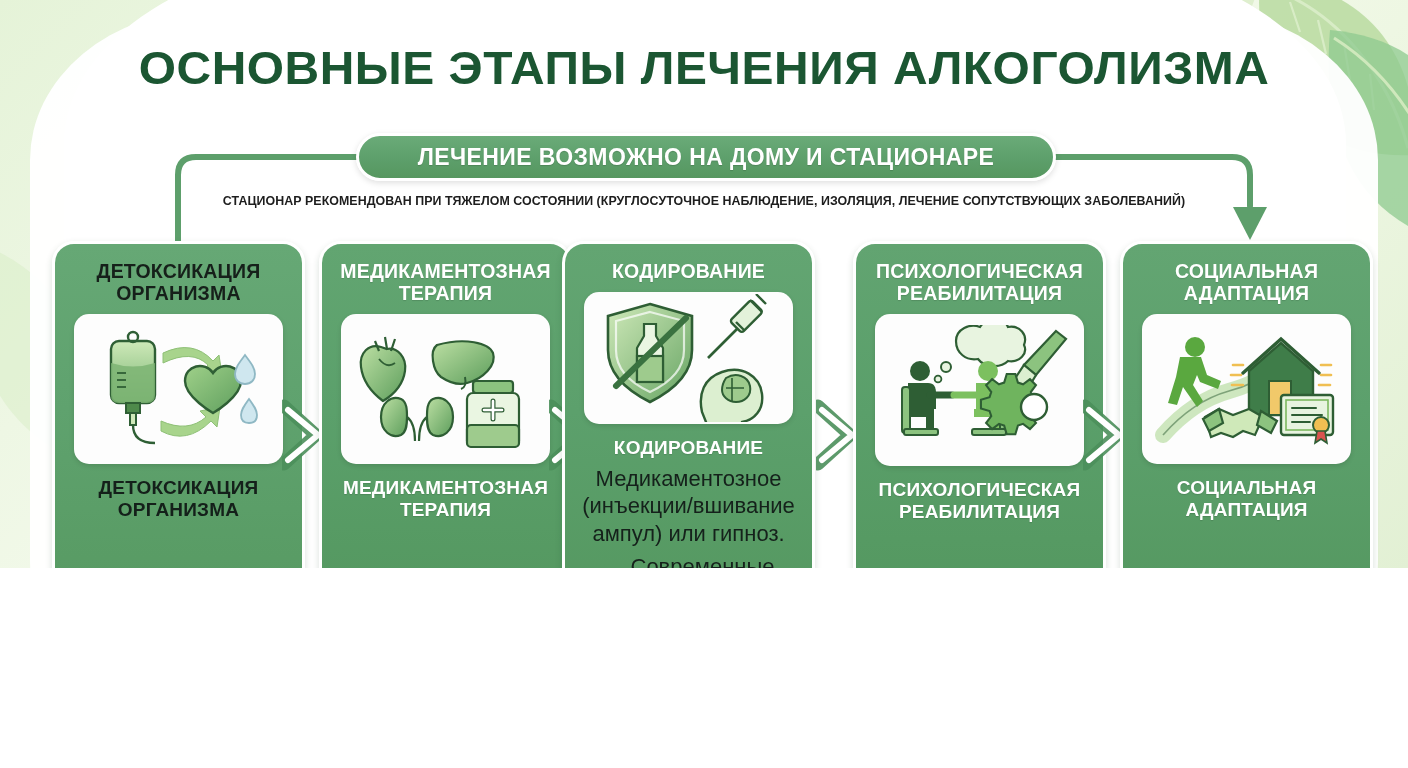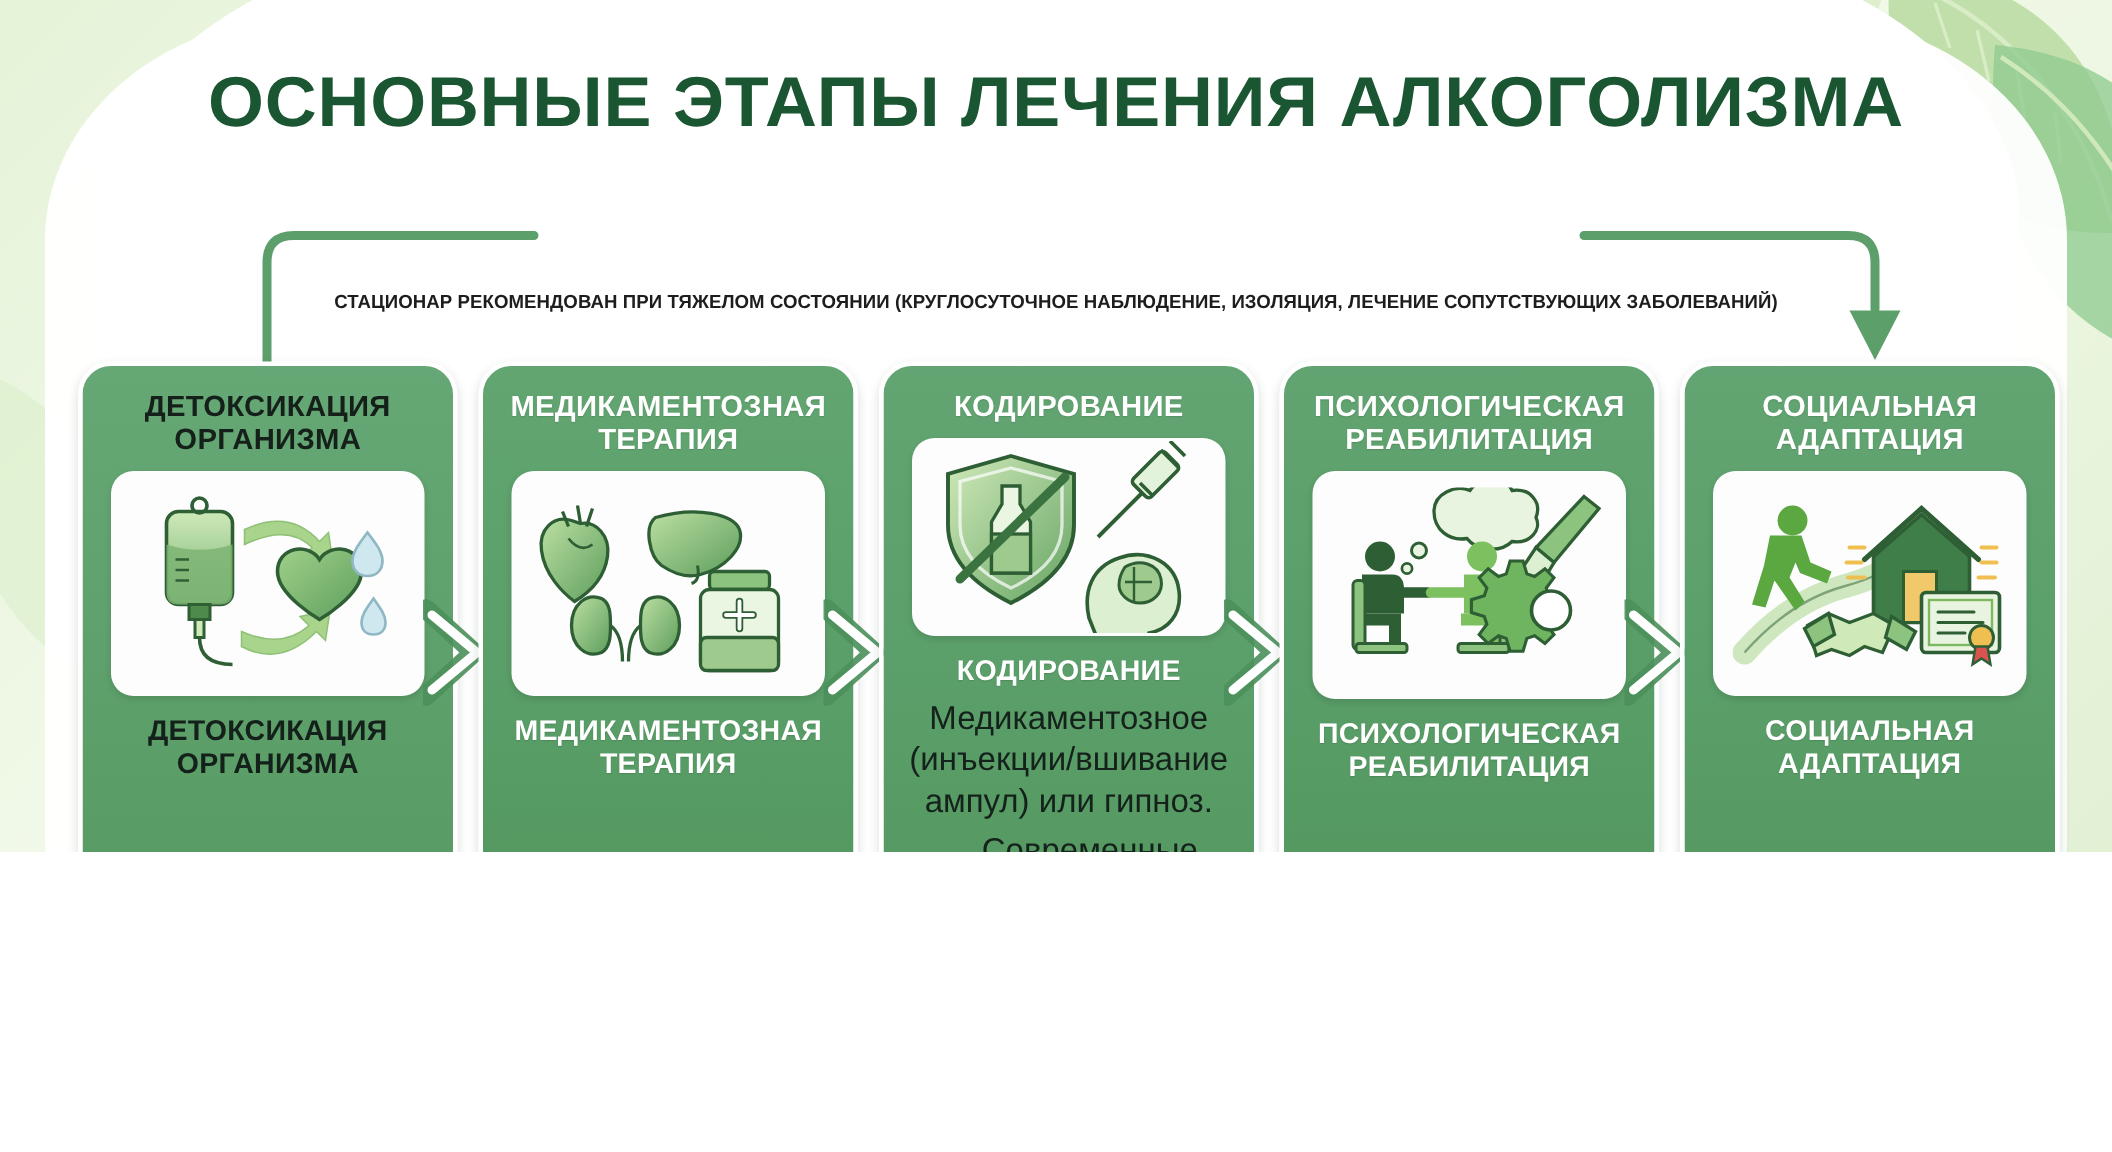--- a/index.html
+++ b/index.html
@@ -61,21 +61,21 @@
   
   .card{
     position:absolute; top:241px; width:253px; height:418px;
     border-radius:22px;
     border:3px solid #ffffff;
     display:flex; flex-direction:column; align-items:center;
     box-shadow:0 3px 7px rgba(20,60,30,.16);
   }
   .card.c1{ left:52px;  background:linear-gradient(180deg,#66a875 0%,#5fa26e 40%,#55985f 100%); }
   .card.c2{ left:319px; background:linear-gradient(180deg,#62a571 0%,#5ba06b 40%,#52955c 100%); height:424px;}
-  .card.c3{ left:586px; background:linear-gradient(180deg,#63a572 0%,#5ca06c 40%,#53965d 100%); height:424px;}
+  .card.c3{ left:562px; background:linear-gradient(180deg,#63a572 0%,#5ca06c 40%,#53965d 100%); height:424px;}
   .card.c4{ left:853px; background:linear-gradient(180deg,#62a471 0%,#5a9f6a 40%,#52955c 100%); height:428px;}
   .card.c5{ left:1120px;background:linear-gradient(180deg,#63a572 0%,#5ca06c 40%,#53965d 100%); height:420px;}
 
   .card-top{
     width:100%; text-align:center; padding:16px 10px 0;
     font-size:19.5px; font-weight:700; line-height:1.13; letter-spacing:.2px;
     text-transform:uppercase;
   }
   .card.c1 .card-top{ color:#16201a; }
   .card.c2 .card-top,.card.c3 .card-top,.card.c4 .card-top,.card.c5 .card-top{
@@ -162,20 +162,23 @@
   <svg class="conn" viewBox="0 0 1408 768">
 
     <path d="M356 157 L196 157 Q178 157 178 175 L178 246" stroke="#5d9f6b" stroke-width="6" fill="none" stroke-linecap="round"></path>
 
     <path d="M1056 157 L1232 157 Q1250 157 1250 175 L1250 206" stroke="#5d9f6b" stroke-width="6" fill="none" stroke-linecap="round"></path>
     <polygon points="1250,240 1233,207 1267,207" fill="#5d9f6b"></polygon>
   </svg>
 
   <div class="title">ОСНОВНЫЕ ЭТАПЫ ЛЕЧЕНИЯ АЛКОГОЛИЗМА</div>
 
+  <div class="banner">
+    <span>ЛЕЧЕНИЕ ВОЗМОЖНО НА ДОМУ И СТАЦИОНАРЕ</span>
+  </div>
 
   <div class="subnote">СТАЦИОНАР РЕКОМЕНДОВАН ПРИ ТЯЖЕЛОМ СОСТОЯНИИ (КРУГЛОСУТОЧНОЕ НАБЛЮДЕНИЕ, ИЗОЛЯЦИЯ, ЛЕЧЕНИЕ СОПУТСТВУЮЩИХ ЗАБОЛЕВАНИЙ)</div>
 
   <div class="card c1">
     <div class="card-top">
       <div>ДЕТОКСИКАЦИЯ</div>
       <div>ОРГАНИЗМА</div>
     </div>
     <div class="icon-box">
       <svg width="180" height="124" viewBox="0 0 180 124">

